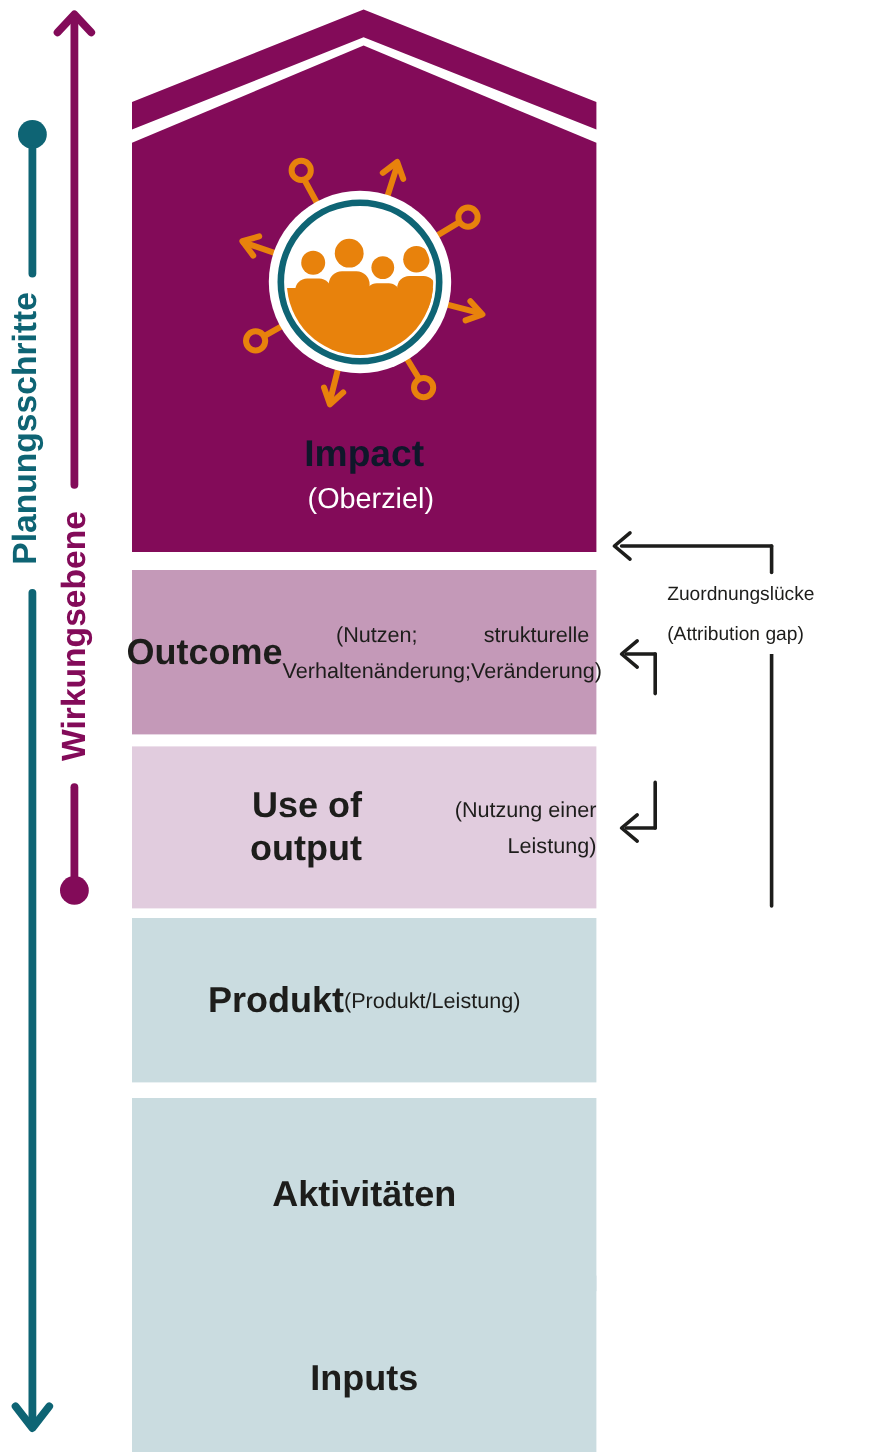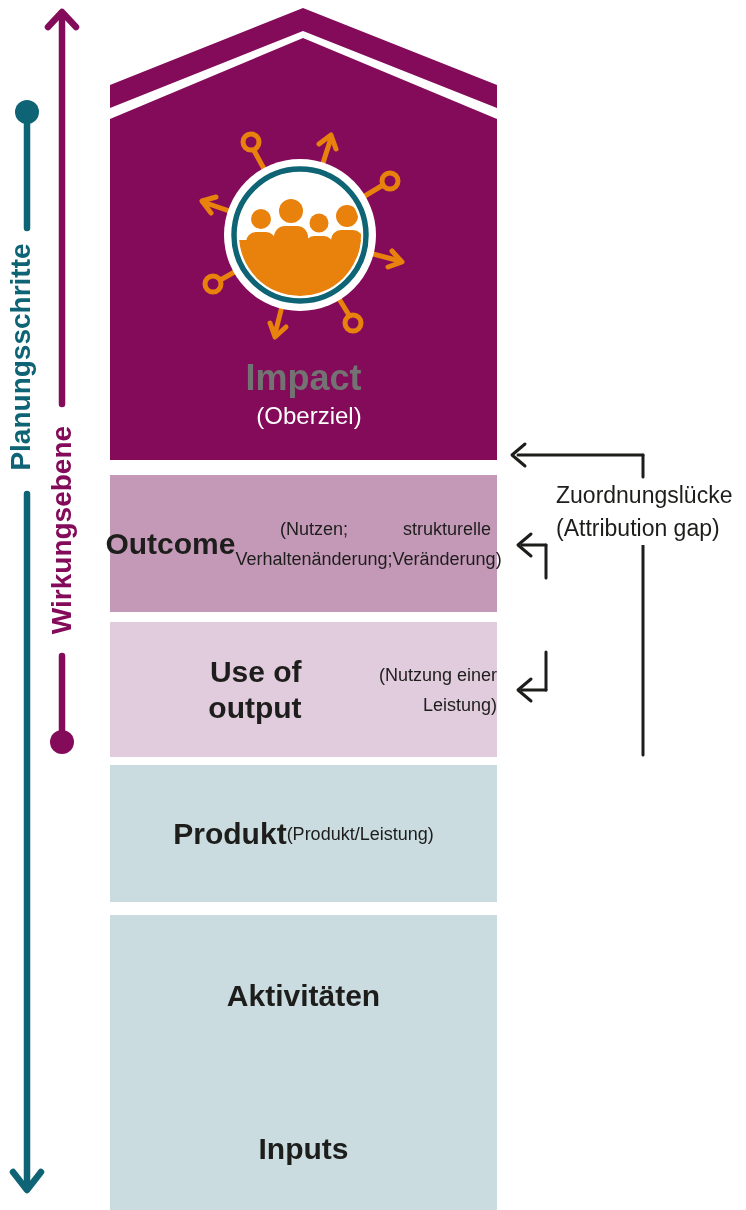--- a/index.html
+++ b/index.html
@@ -52,28 +52,28 @@
 
   
   .impact-text {
     position: absolute;
     left: 110px; top: 360px;
     width: 387px;
     z-index: 2;
     text-align: center;
     color: #ffffff;
   }
-  .impact-text .box-title { color: #737373; font-size: 36px; }
+  .impact-text .box-title { color: #0f172a; font-size: 31px; }
   .impact-text .box-sub   { color: #ffffff; font-size: 24px; line-height: 32px; margin-top: 4px; padding-left: 11px; }
 
   
   .annot {
     position: absolute;
     z-index: 2;
-    font-size: 23px;
+    font-size: 16px;
     line-height: 33px;
     color: #1d1d1b;
     white-space: nowrap;
     background: #ffffff;
   }
   .annot.attribution { left: 556px; top: 479px; }
   .annot.project     { left: 517px; top: 584px; }
 </style>
 </head>
 <body>

